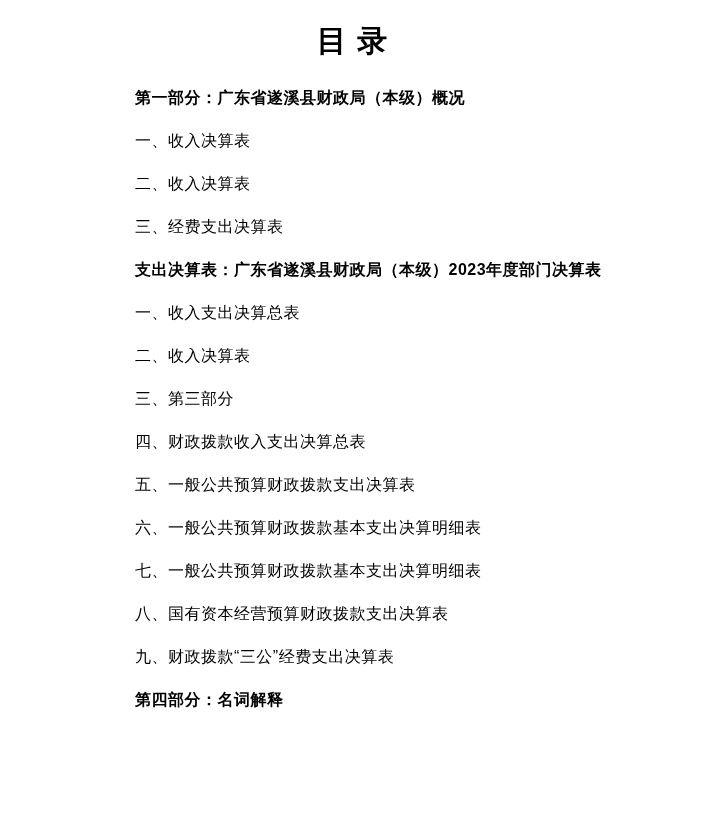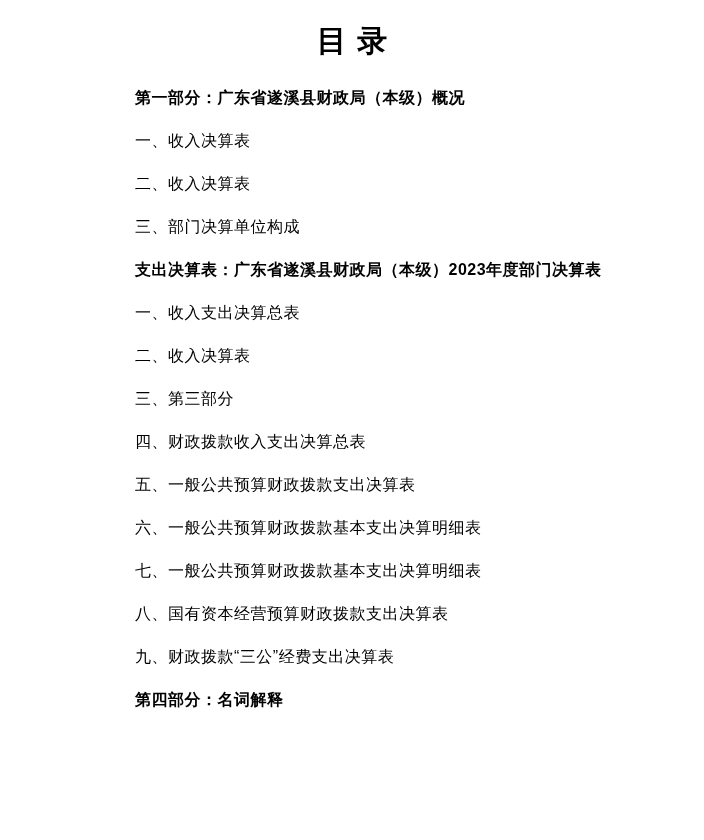--- a/index.html
+++ b/index.html
@@ -47,21 +47,21 @@
 </head>
 <body>
 
 <div class="page">
   <h1 class="doc-title">目 录</h1>
 
   <div class="toc">
     <p class="part">第一部分：广东省遂溪县财政局（本级）概况</p>
     <p class="item">一、收入决算表</p>
     <p class="item">二、收入决算表</p>
-    <p class="item">三、部门决算单位构成</p>
+    <p class="item">三、经费支出决算表</p>
     <p class="part">支出决算表：广东省遂溪县财政局（本级）2023年度部门决算表</p>
     <p class="item">一、收入支出决算总表</p>
     <p class="item">二、收入决算表</p>
     <p class="item">三、第三部分</p>
     <p class="item">四、财政拨款收入支出决算总表</p>
     <p class="item">五、一般公共预算财政拨款支出决算表</p>
     <p class="item">六、一般公共预算财政拨款基本支出决算明细表</p>
     <p class="item">七、一般公共预算财政拨款基本支出决算明细表</p>
     <p class="item">八、国有资本经营预算财政拨款支出决算表</p>
     <p class="item">九、财政拨款“三公”经费支出决算表</p>

